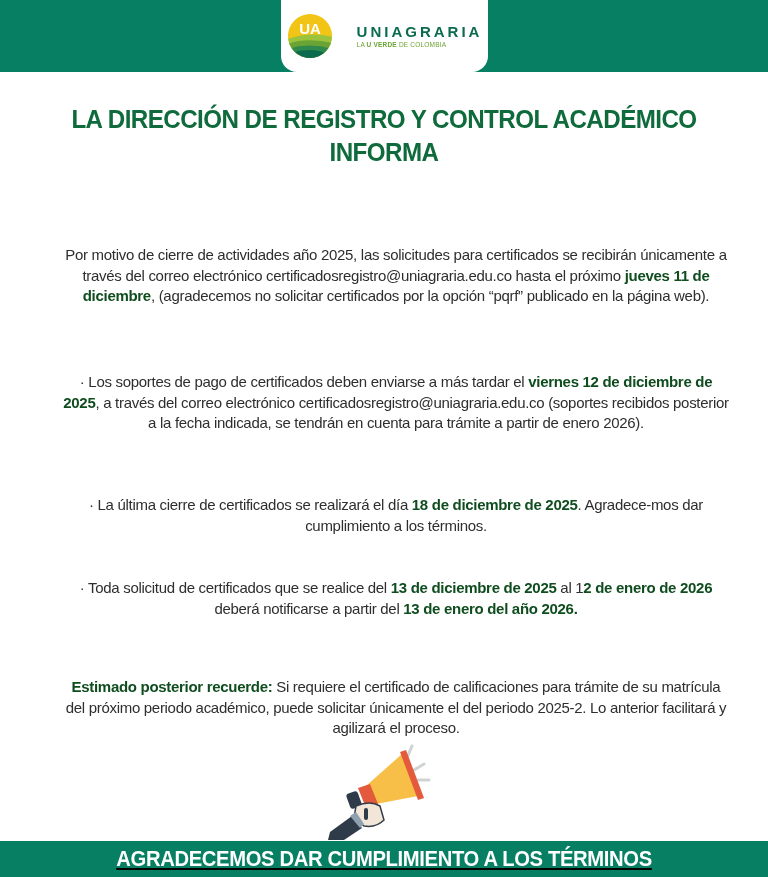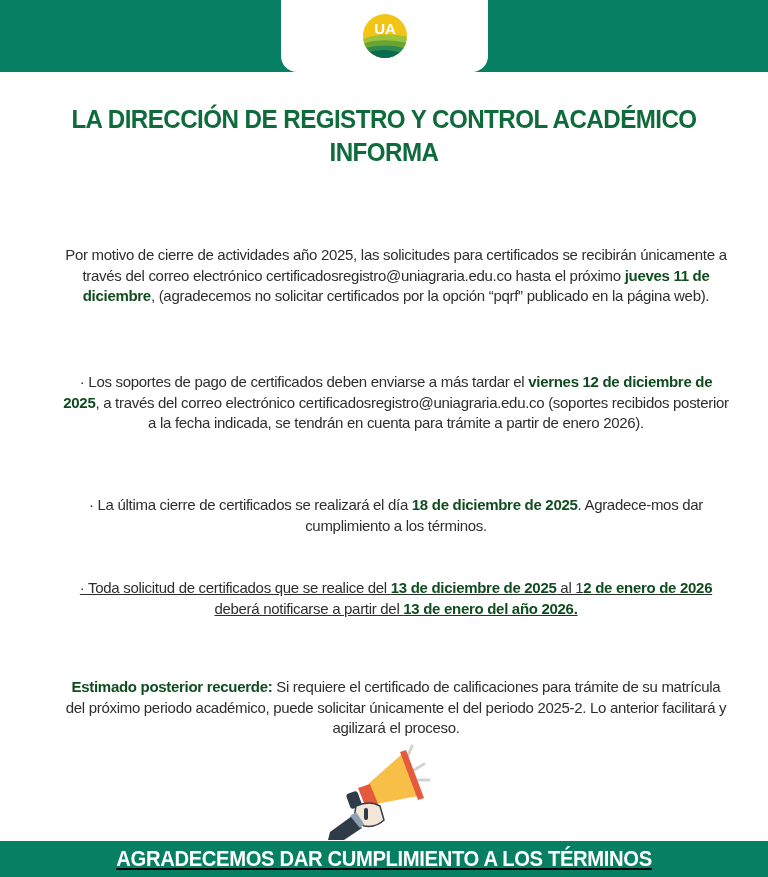--- a/index.html
+++ b/index.html
@@ -23,21 +23,21 @@
       transform-origin: center top; margin: 0;
     }
     .para {
       position: absolute; left: 50px; width: 668px; text-align: center; color: #2e2e2e;
       font-size: 15px; line-height: 20.5px; letter-spacing: -0.3px; margin: 12px;
     }
     .para b { color: #0f4d1f; font-weight: 700; }
     .p1 { top: 233px; }
     .p2 { top: 360px; }
     .p3 { top: 483px; }
-    .p4 { top: 566px; text-decoration: underline; }
+    .p4 { top: 566px; }
     .p5 { top: 665px; }
     .megaphone { position: absolute; left: 326px; top: 742px; width: 112px; height: 98px; }
     .bottom-band {
       position: absolute; left: 0; top: 841px; width: 768px; height: 36px; background: #067f63;
       display: flex; align-items: center; justify-content: center; text-decoration: underline;
     }
     .bottom-text {
       color: #ffffff; font-weight: 700; font-size: 22px; letter-spacing: -0.4px; transform: scaleX(0.92);
     }
   </style>
@@ -54,20 +54,24 @@
       </defs>
     <g clip-path="url(#c)">
       <rect x="0" y="0" width="46" height="46" fill="#f2c416"></rect>
       <path d="M0 26 Q23 18 46 24 L46 46 L0 46 Z" fill="#9cc33c"></path>
       <path d="M0 31 Q20 24 46 30 L46 46 L0 46 Z" fill="#6aa434"></path>
       <path d="M0 36 Q22 29 46 36 L46 46 L0 46 Z" fill="#2f8a4e"></path>
       <path d="M4 40 Q24 33 44 42 L44 46 L4 46 Z" fill="#0b6b4f"></path>
     </g>
     <text x="23" y="21" text-anchor="middle" font-family="Liberation Sans, sans-serif" font-weight="700" font-size="15" fill="#ffffff">UA</text>
   </svg>
+  <div class="logo-text">
+    <span class="logo-name">UNIAGRARIA</span>
+    <span class="logo-tag"><span>LA </span><b>U VERDE</b><span> DE COLOMBIA</span></span>
+  </div>
 </div>
 
 <h1 class="heading">
   <span>LA DIRECCIÓN DE REGISTRO Y CONTROL ACADÉMICO</span><br><span>INFORMA</span>
 </h1>
 
 <p class="para p1"><span>Por motivo de cierre de actividades año 2025, las solicitudes para certificados se recibirán únicamente a través del correo electrónico certificadosregistro@uniagraria.edu.co hasta el próximo </span><b>jueves 11 de diciembre</b><span>, (agradecemos no solicitar certificados por la opción “pqrf” publicado en la página web).</span></p>
 
 <p class="para p2"><span>· Los soportes de pago de certificados deben enviarse a más tardar el </span><b>viernes 12 de diciembre de 2025</b><span>, a través del correo electrónico certificadosregistro@uniagraria.edu.co (soportes recibidos posterior a la fecha indicada, se tendrán en cuenta para trámite a partir de enero 2026).</span></p>
 

